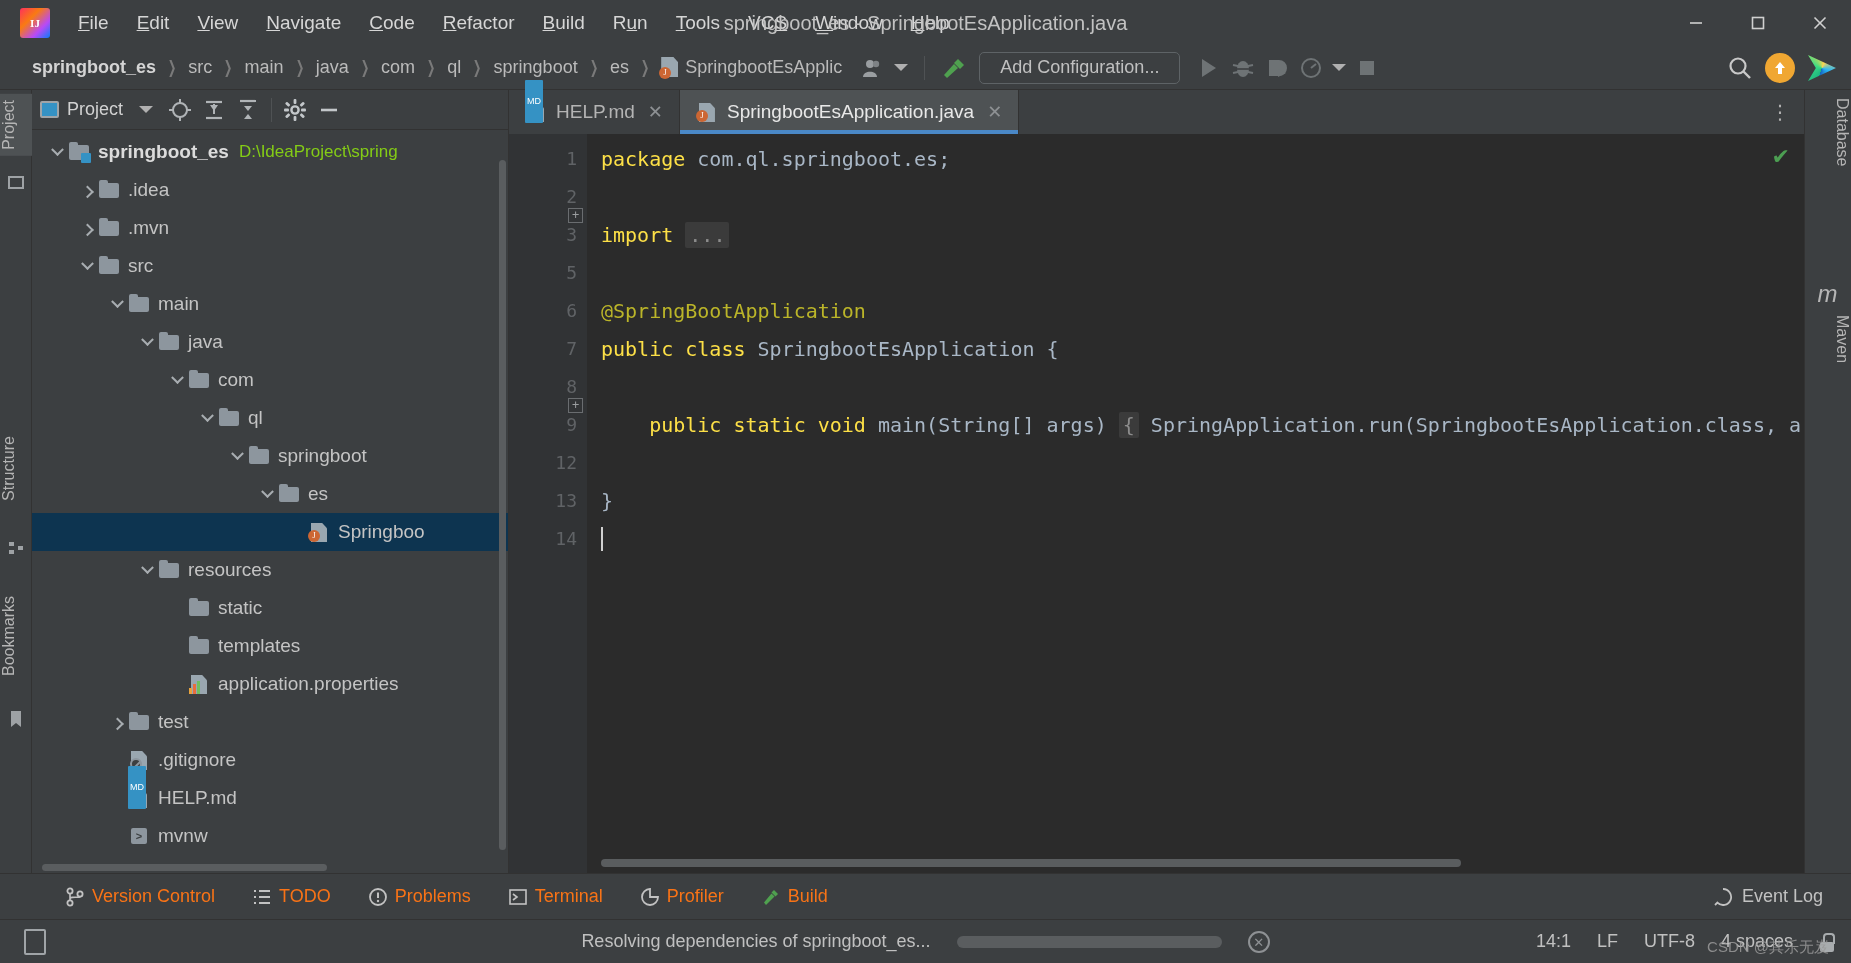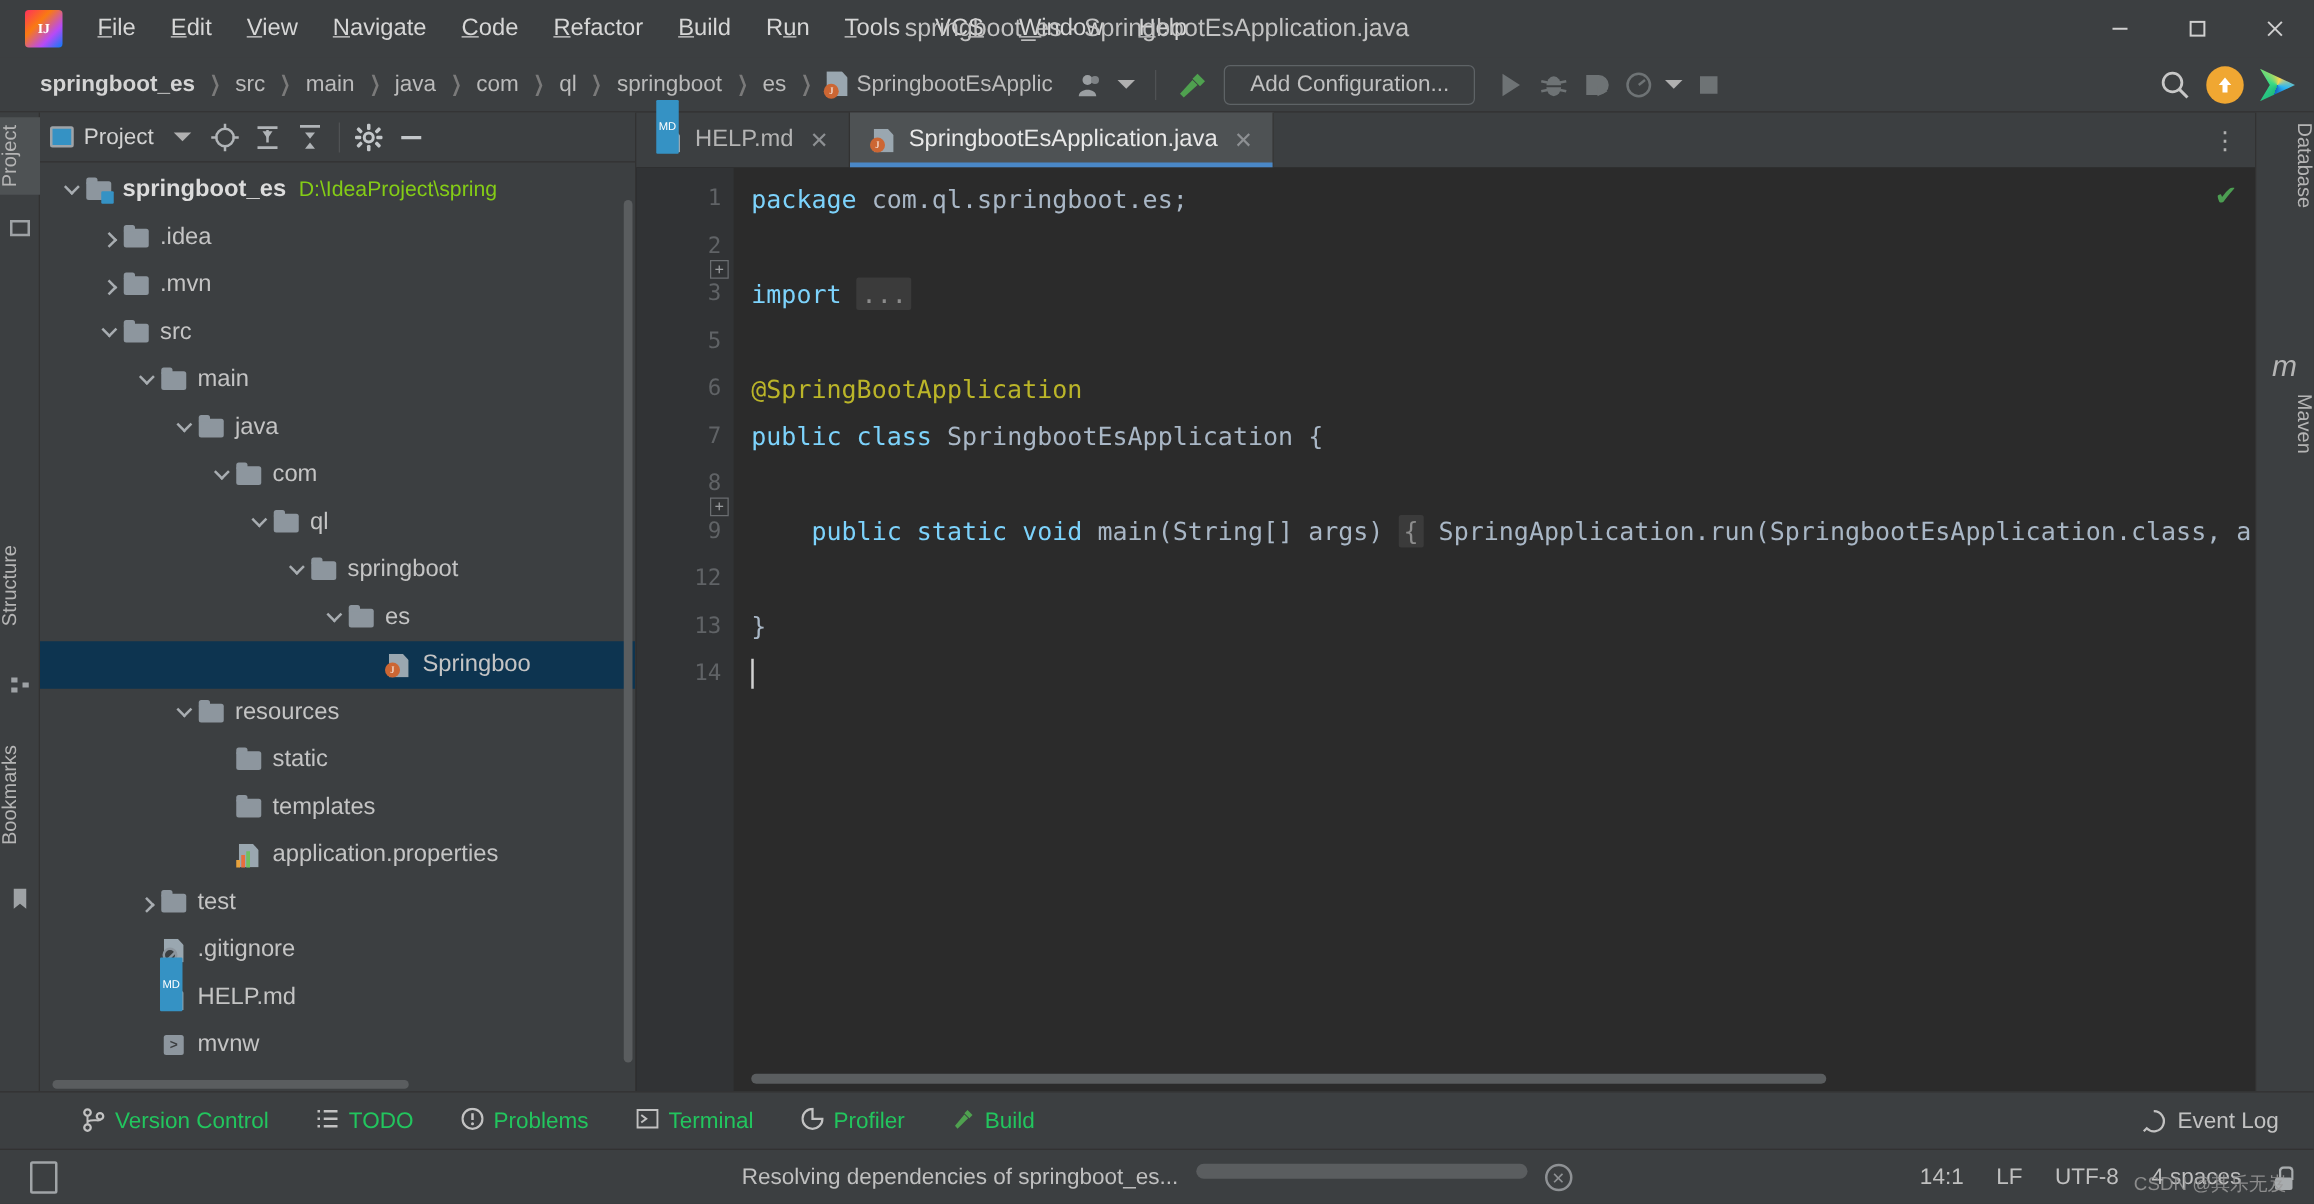--- a/index.html
+++ b/index.html
@@ -277,21 +277,21 @@
     font-family: "DejaVu Sans Mono", monospace; background: #313335;
   }
   .code {
     flex: 1; position: relative; padding-top: 6px; padding-left: 14px;
     font-family: "DejaVu Sans Mono", monospace; font-size: 20px;
     overflow: hidden;
   }
   .code .line {
     height: 38px; line-height: 38px; white-space: pre; color: #a9b7c6;
   }
-  .kw   { color: #7dd3fc; }
+  .kw   { color: #fde047; }
   .anno { color: #bbb529; }
   .fold-ph {
     background: #3b3b3b; color: #8c8c8c; padding: 1px 4px; border-radius: 2px;
   }
   .caret-blk {
     display: inline-block; width: 2px; height: 24px; background: #d0d0d0;
     vertical-align: -5px;
   }
   .check-ok {
     position: absolute; right: 14px; top: 10px; color: #4c9e52; font-size: 22px;
@@ -313,38 +313,38 @@
     cursor: default; white-space: nowrap;
   }
 
   
   .bottom-bar {
     position: absolute; left: 0; right: 0; bottom: 44px; height: 46px;
     background: #3c3f41; border-top: 1px solid #323232;
     display: flex; align-items: center; padding-left: 60px; gap: 26px;
   }
   .bb-item {
-    display: flex; align-items: flex-start; gap: 8px; font-size: 18px;
-    color: #22c55e; cursor: default; padding: 3px 6px; border-radius: 3px;
+    display: flex; align-items: center; gap: 8px; font-size: 18px;
+    color: #f97316; cursor: default; padding: 3px 6px; border-radius: 3px;
     white-space: nowrap;
   }
   .bb-right { position: absolute; right: 28px; display: flex; align-items: center; gap: 9px; }
 
   .status-bar {
     position: absolute; left: 0; right: 0; bottom: 0; height: 44px;
     background: #3c3f41; border-top: 1px solid #323232;
     display: flex; align-items: center;
   }
   .sb-widget {
     width: 22px; height: 26px; border: 2px solid #a0a4a7; border-radius: 2px;
     margin-left: 24px;
   }
   .sb-msg {
-    position: absolute; left: 0; right: 0; display: flex; 
-    justify-content: center; gap: 14px; font-size: 18px; color: #c0c0c0;
+    position: absolute; left: 0; right: 0; display: flex; align-items: center;
+    justify-content: center; gap: 26px; font-size: 18px; color: #c0c0c0;
     pointer-events: none;
   }
   .progress-track {
     width: 265px; height: 12px; background: #5a5d5f; border-radius: 6px;
   }
   .stop-x {
     width: 22px; height: 22px; border-radius: 50%; border: 2px solid #8e9194;
     color: #8e9194; font-size: 13px; line-height: 19px; text-align: center;
   }
   .sb-right {

